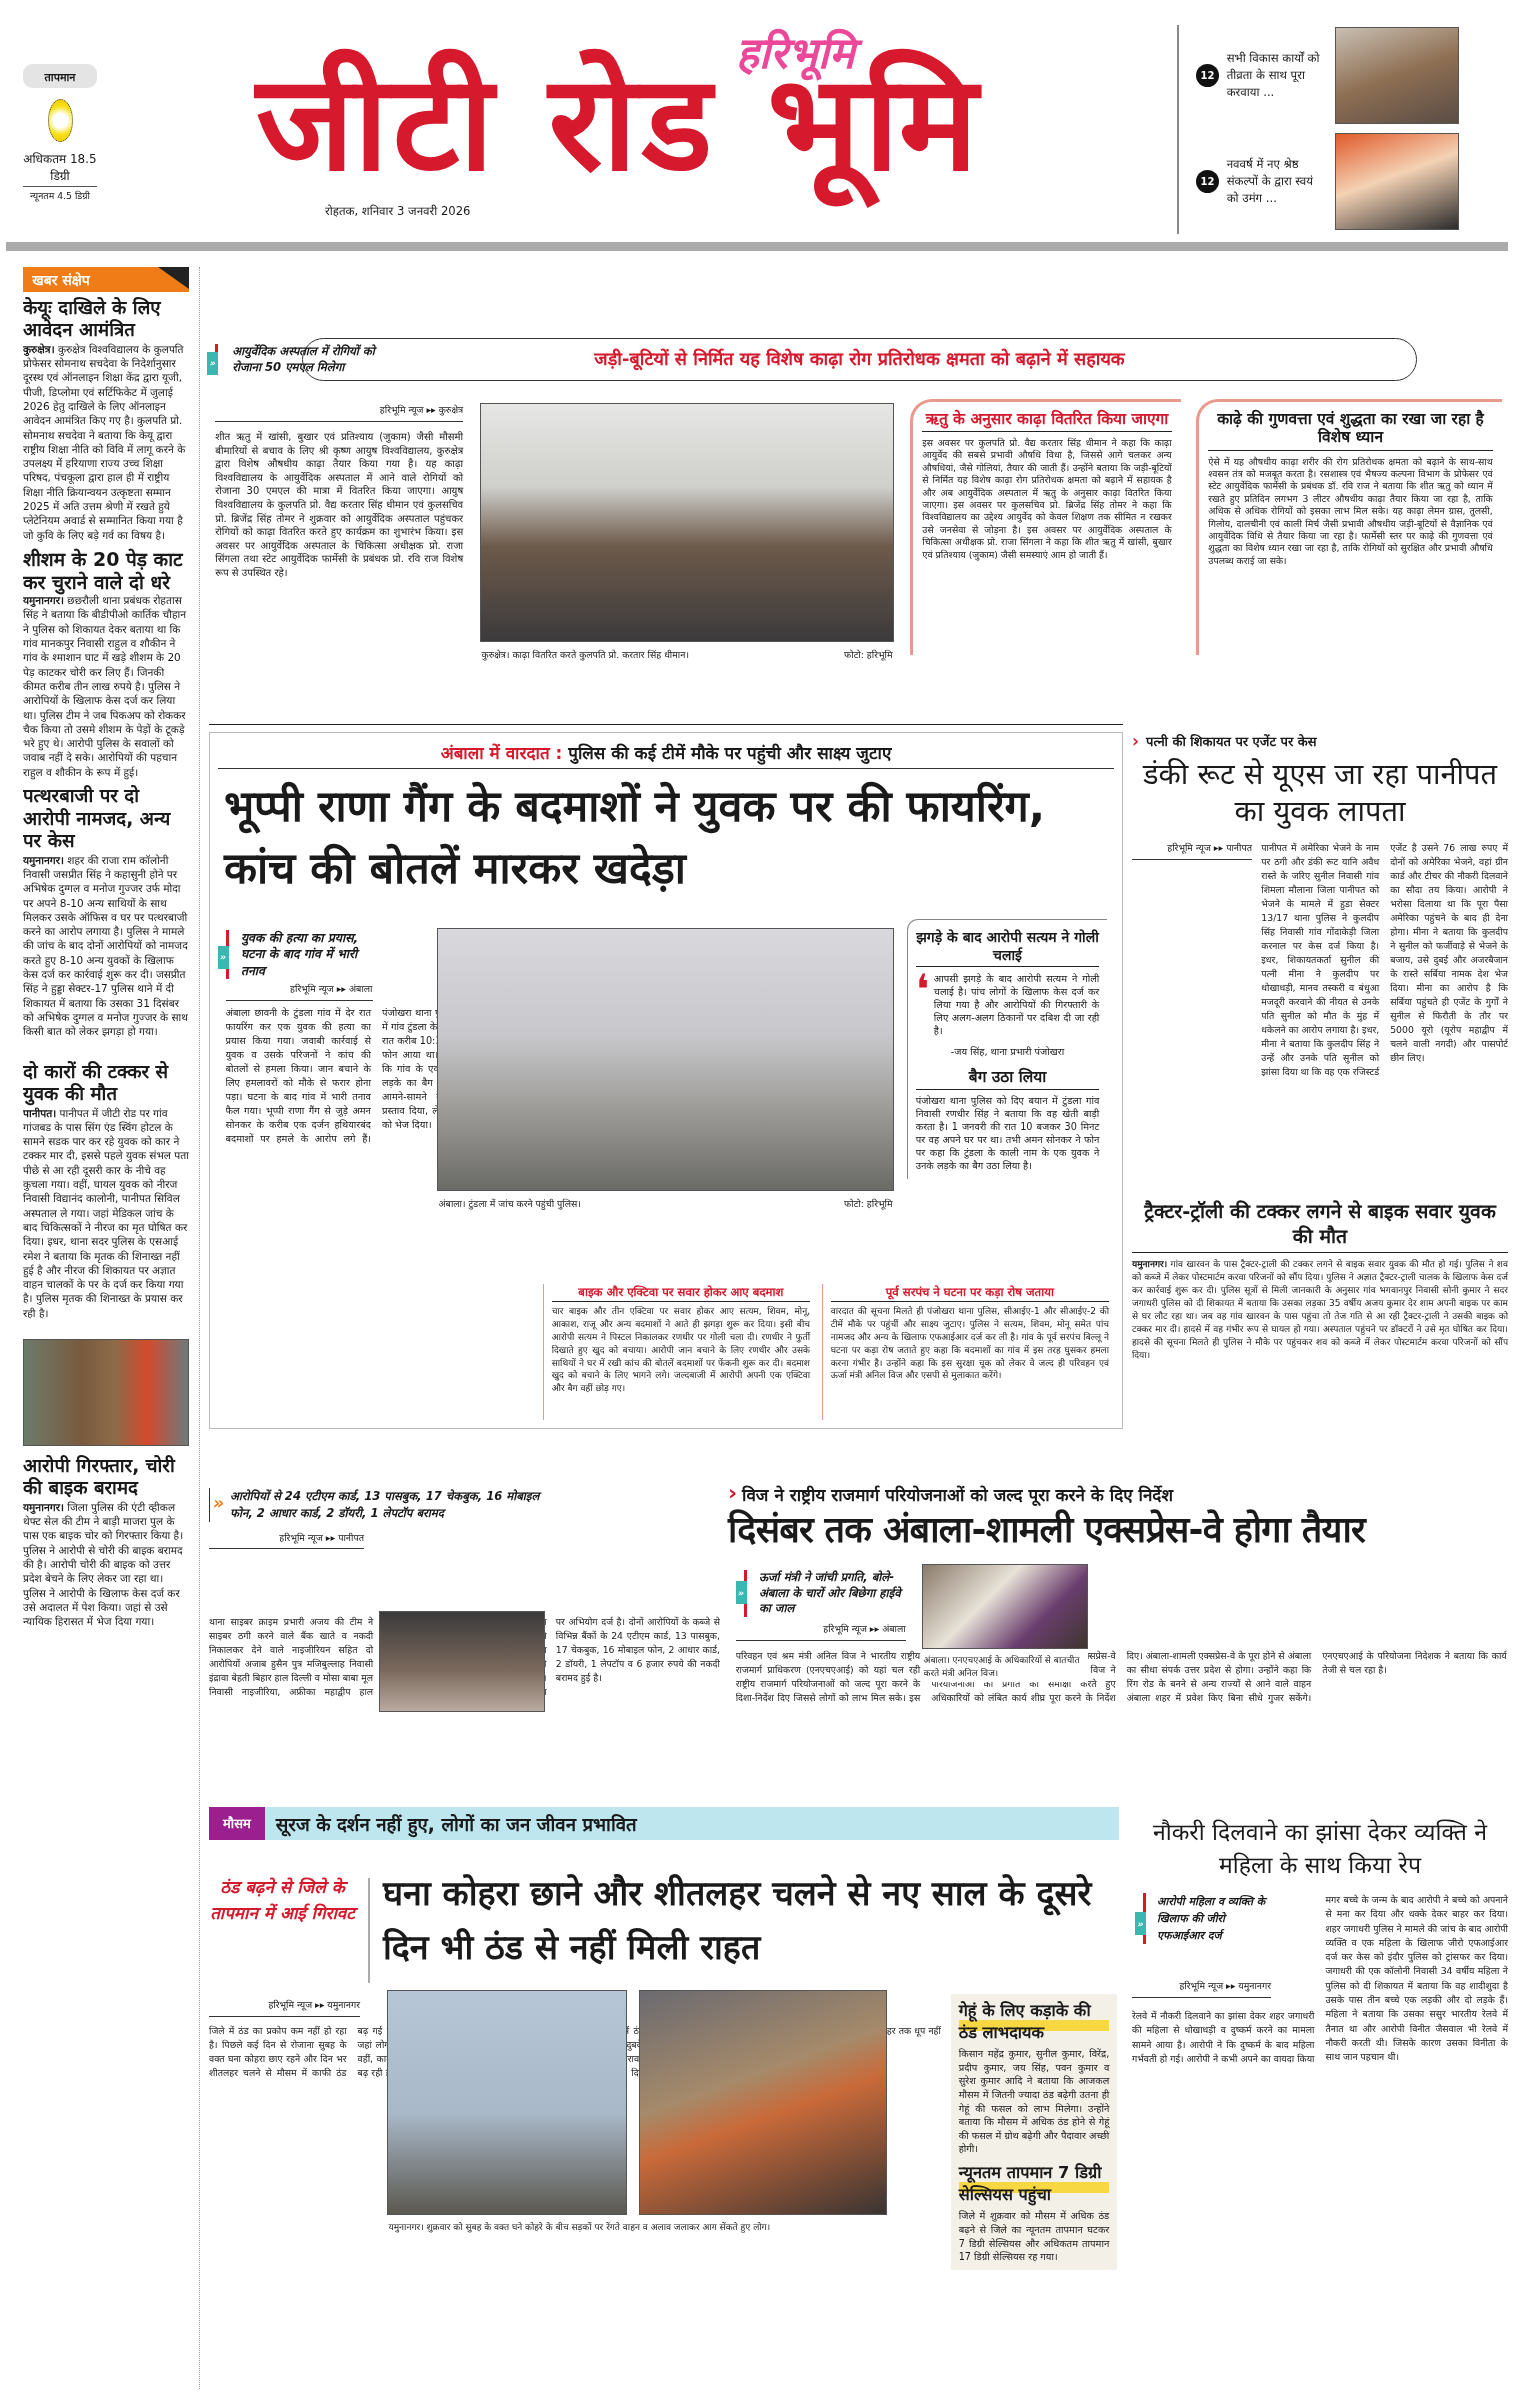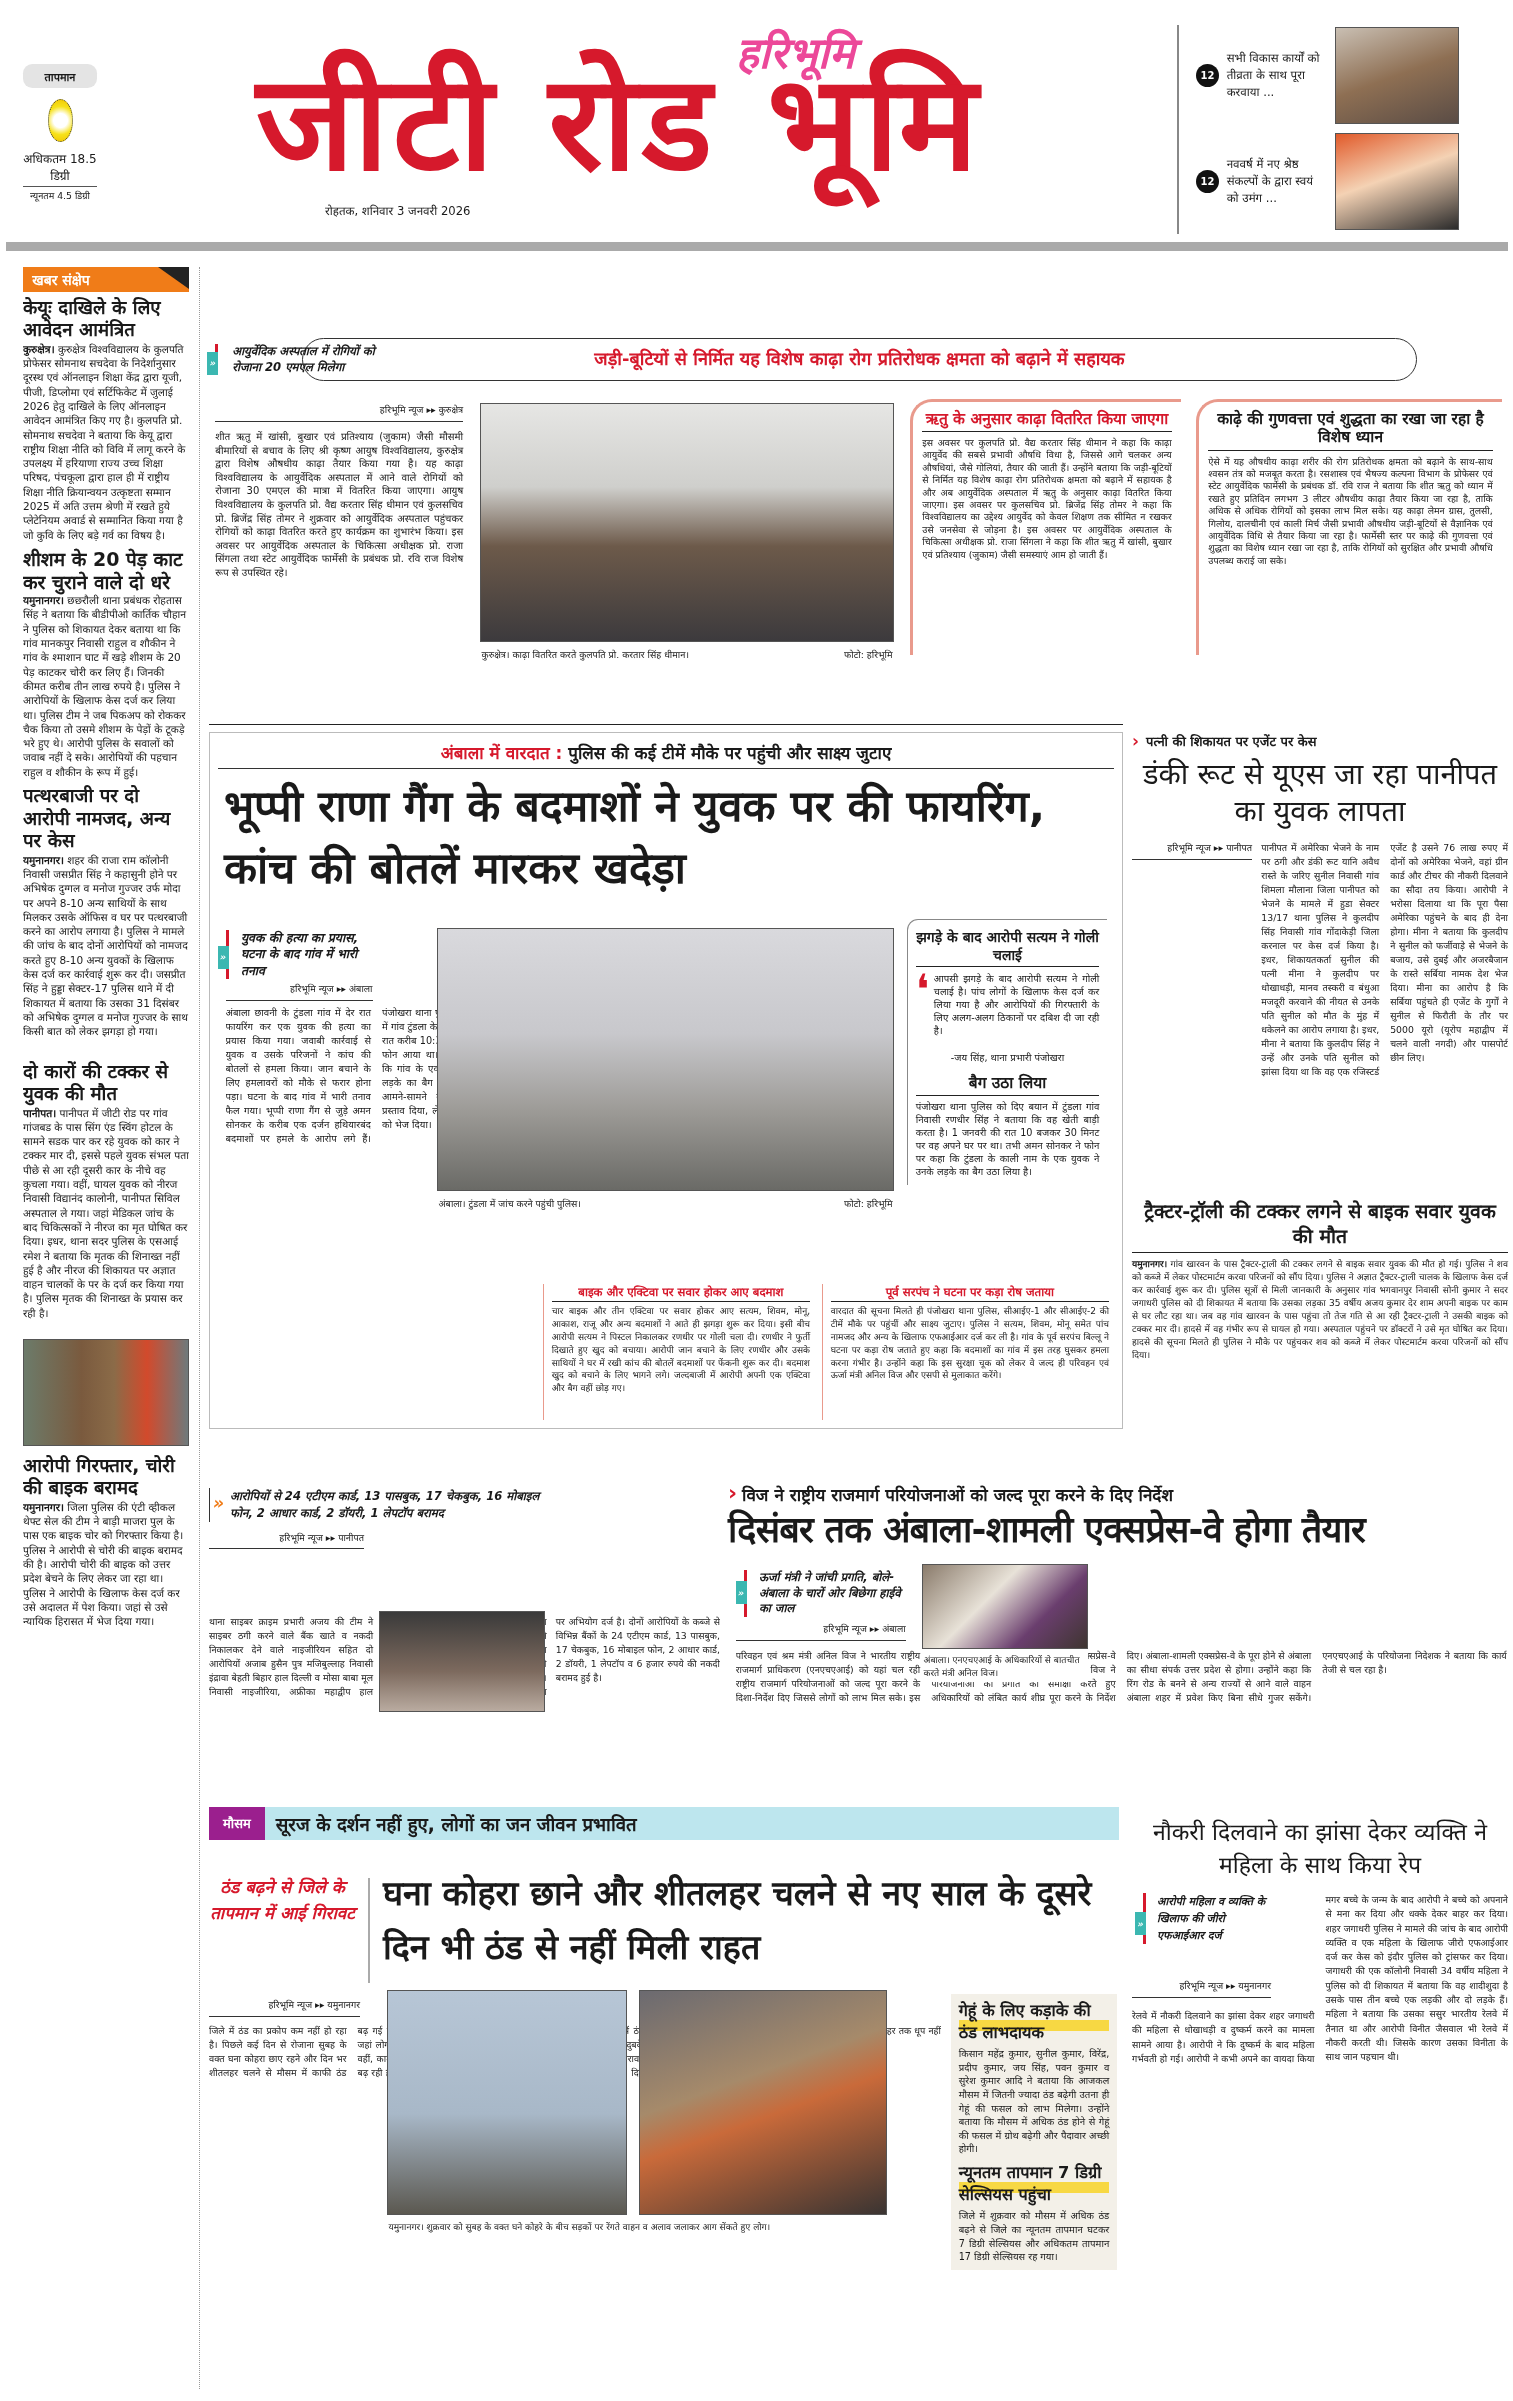--- a/index.html
+++ b/index.html
@@ -72,21 +72,21 @@
   </div>
 </aside>
 <div class="abs col-sep" style="left:199px;top:267px;height:2122px"></div>
 
 <section class="abs" style="left:209px;top:267px;width:1297px;height:453px">
   <div style="position:absolute;left:93px;top:71px;width:1115px;height:43px;border:1.5px solid #333;border-radius:23px;text-align:center;line-height:40px;font-size:18px;font-weight:bold;color:#d6192c;background:#fff">
     <span>जड़ी-बूटियों से निर्मित यह विशेष काढ़ा रोग प्रतिरोधक क्षमता को बढ़ाने में सहायक</span>
   </div>
   <div class="redbar" style="position:absolute;left:6.2px;top:77px;width:178px;font-style:italic;font-weight:bold;font-size:11.6px;line-height:15.5px;padding-left:14px">
     <span class="teal" style="position:absolute;left:-11px;top:7.7px;width:11px;height:23px;font-size:9.3px">»</span>
-    <span>आयुर्वेदिक अस्पताल में रोगियों को रोजाना 20 एमएल मिलेगा</span>
+    <span>आयुर्वेदिक अस्पताल में रोगियों को रोजाना 50 एमएल मिलेगा</span>
   </div>
   <div style="position:absolute;left:6.2px;top:136px;width:248px" class="byline">
     <span>हरिभूमि न्यूज</span> ▸▸ <span>कुरुक्षेत्र</span>
   </div>
   <p class="body" style="position:absolute;left:6.2px;top:163px;width:248px;font-size:10px;line-height:13.6px">शीत ऋतु में खांसी, बुखार एवं प्रतिश्याय (जुकाम) जैसी मौसमी बीमारियों से बचाव के लिए श्री कृष्ण आयुष विश्वविद्यालय, कुरुक्षेत्र द्वारा विशेष औषधीय काढ़ा तैयार किया गया है। यह काढ़ा विश्वविद्यालय के आयुर्वेदिक अस्पताल में आने वाले रोगियों को रोजाना 30 एमएल की मात्रा में वितरित किया जाएगा। आयुष विश्वविद्यालय के कुलपति प्रो. वैद्य करतार सिंह धीमान एवं कुलसचिव प्रो. ब्रिजेंद्र सिंह तोमर ने शुक्रवार को आयुर्वेदिक अस्पताल पहुंचकर रोगियों को काढ़ा वितरित करते हुए कार्यक्रम का शुभारंभ किया। इस अवसर पर आयुर्वेदिक अस्पताल के चिकित्सा अधीक्षक प्रो. राजा सिंगला तथा स्टेट आयुर्वेदिक फार्मेसी के प्रबंधक प्रो. रवि राज विशेष रूप से उपस्थित रहे।</p>
 
   <div class="photo" style="position:absolute;left:271px;top:136px;width:414px;height:239px;background:linear-gradient(180deg,#e6e6e4 0%,#cfcfcc 35%,#6d5a4a 60%,#3c3a3d 100%)"></div>
   <div class="caption" style="position:absolute;left:271px;top:378px;width:414px;display:flex;justify-content:space-between">
     <span>कुरुक्षेत्र। काढ़ा वितरित करते कुलपति प्रो. करतार सिंह धीमान।</span>
     <span>फोटो: हरिभूमि</span>
@@ -124,21 +124,21 @@
     <span>अंबाला। टुंडला में जांच करने पहुंची पुलिस।</span>
     <span>फोटो: हरिभूमि</span>
   </div>
 
   <div style="position:absolute;left:697px;top:186px;width:200px;border-top:1.5px solid #888;border-left:1.5px solid #888;border-top-left-radius:11px;padding:7.7px 7.7px">
     <div style="font-weight:bold;font-size:14px;line-height:18px;text-align:center;border-bottom:1.5px solid #222;padding-bottom:2.3px">झगड़े के बाद आरोपी सत्यम ने गोली चलाई</div>
     <div style="display:flex;gap:4.6px;margin-top:4.6px">
       <span style="color:#d6192c;font-size:42px;line-height:36px;font-family:'DejaVu Serif',serif">❛</span>
       <p class="body" style="font-size:9.7px;line-height:13px">आपसी झगड़े के बाद आरोपी सत्यम ने गोली चलाई है। पांच लोगों के खिलाफ केस दर्ज कर लिया गया है और आरोपियों की गिरफ्तारी के लिए अलग-अलग ठिकानों पर दबिश दी जा रही है।</p>
     </div>
-    <div style="font-size:9.7px;text-align:center;margin-top:14px">-जय सिंह, थाना प्रभारी पंजोखरा</div>
+    <div style="font-size:9.7px;text-align:center;margin-top:8px">-जय सिंह, थाना प्रभारी पंजोखरा</div>
     <div style="font-weight:bold;font-size:15.5px;text-align:center;border-bottom:1.5px solid #222;margin-top:7.7px;padding-bottom:1.5px">बैग उठा लिया</div>
     <p class="body" style="font-size:9.7px;line-height:13px;margin-top:3.9px">पंजोखरा थाना पुलिस को दिए बयान में टुंडला गांव निवासी रणधीर सिंह ने बताया कि वह खेती बाड़ी करता है। 1 जनवरी की रात 10 बजकर 30 मिनट पर वह अपने घर पर था। तभी अमन सोनकर ने फोन पर कहा कि टुंडला के काली नाम के एक युवक ने उनके लड़के का बैग उठा लिया है।</p>
   </div>
 
   <div style="position:absolute;left:333px;top:551px;width:267px;border-left:1.5px solid #e99a8c;padding-left:7.7px;height:136px">
     <div style="color:#d6192c;font-weight:bold;font-size:11.6px;border-bottom:1.5px solid #222;padding-bottom:2.3px;margin-bottom:3.1px;text-align:center">बाइक और एक्टिवा पर सवार होकर आए बदमाश</div>
     <p class="body" style="font-size:9px;line-height:12.8px">चार बाइक और तीन एक्टिवा पर सवार होकर आए सत्यम, शिवम, मोनू, आकाश, राजू और अन्य बदमाशों ने आते ही झगड़ा शुरू कर दिया। इसी बीच आरोपी सत्यम ने पिस्टल निकालकर रणधीर पर गोली चला दी। रणधीर ने फुर्ती दिखाते हुए खुद को बचाया। आरोपी जान बचाने के लिए रणधीर और उसके साथियों ने घर में रखी कांच की बोतलें बदमाशों पर फेंकनी शुरू कर दी। बदमाश खुद को बचाने के लिए भागने लगे। जल्दबाजी में आरोपी अपनी एक एक्टिवा और बैग वहीं छोड़ गए।</p>
   </div>
   <div style="position:absolute;left:612px;top:551px;width:287px;border-left:1.5px solid #e99a8c;padding-left:7.7px;height:136px">
     <div style="color:#d6192c;font-weight:bold;font-size:11.6px;border-bottom:1.5px solid #222;padding-bottom:2.3px;margin-bottom:3.1px;text-align:center">पूर्व सरपंच ने घटना पर कड़ा रोष जताया</div>

